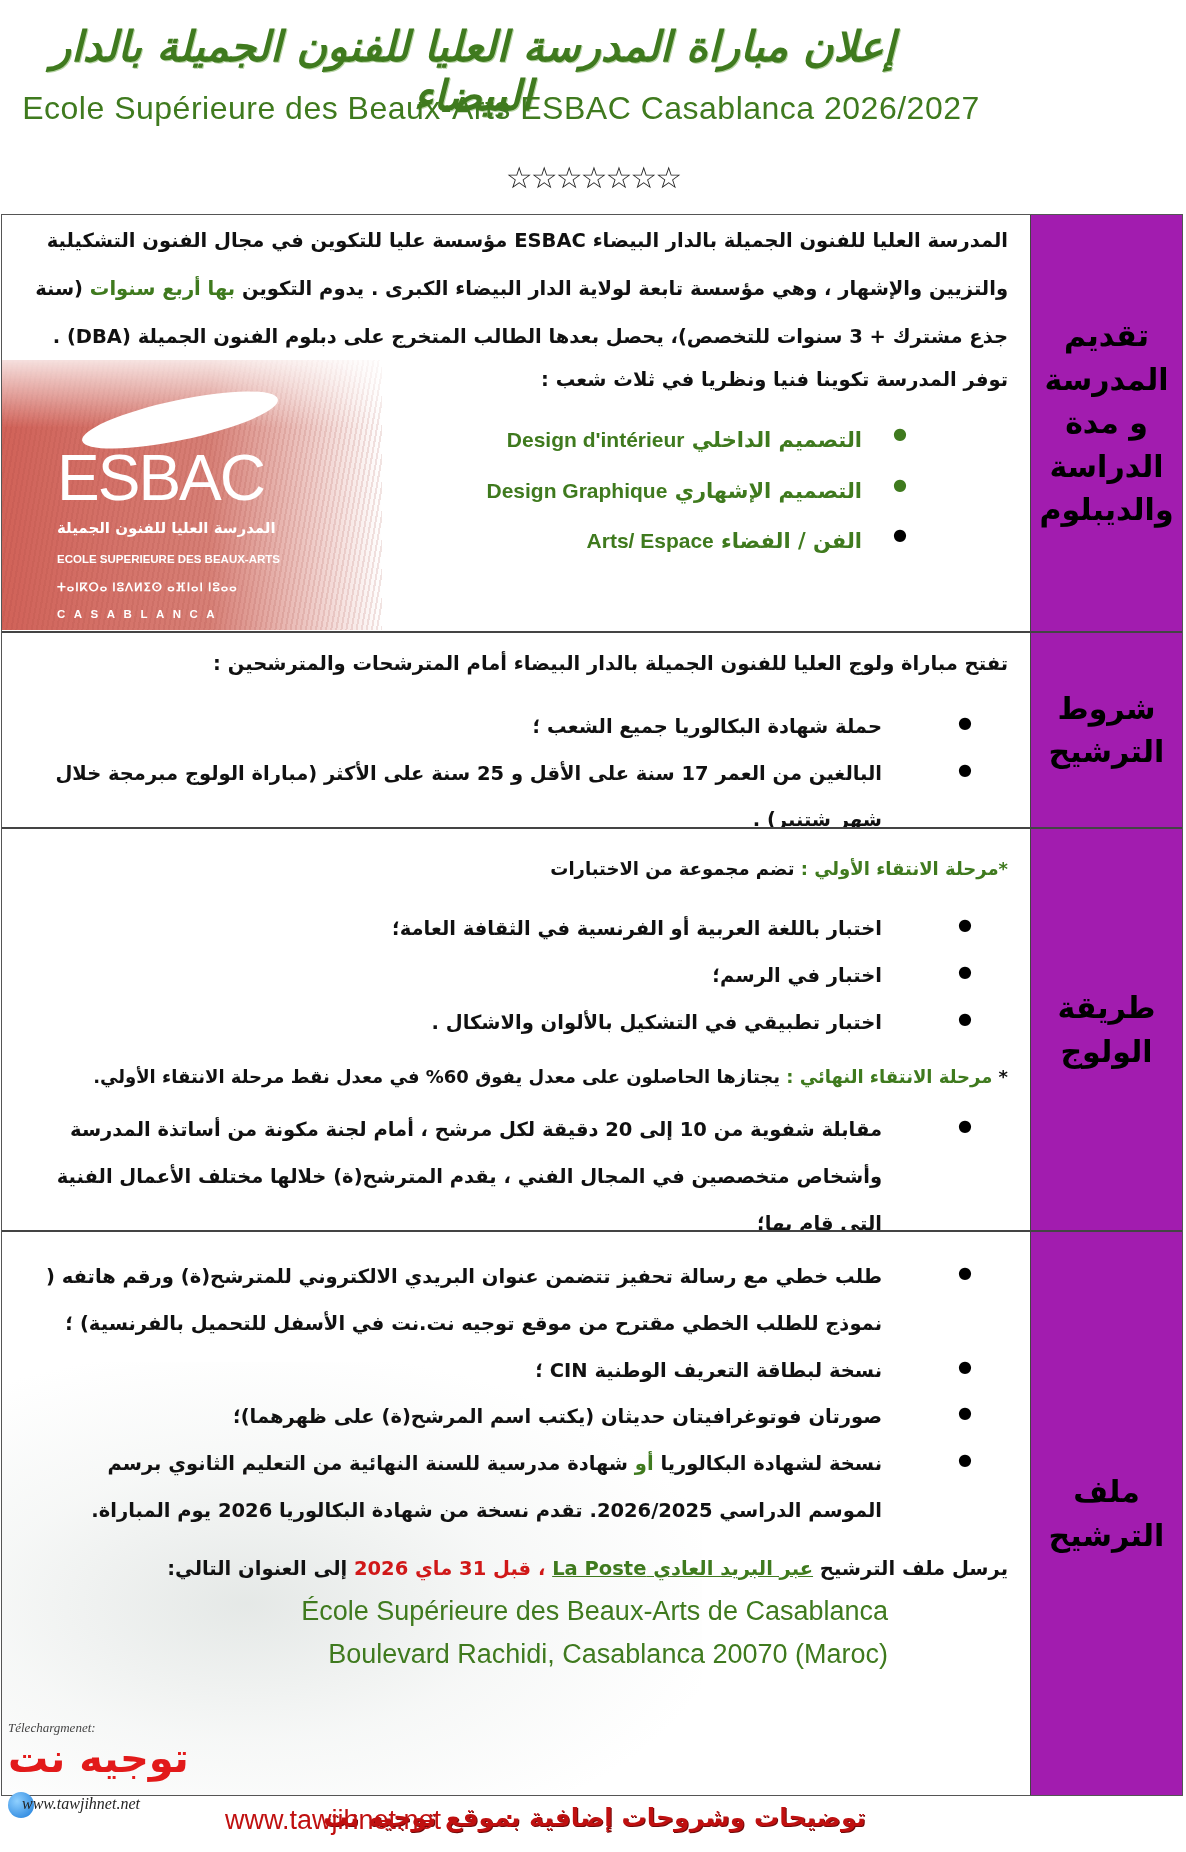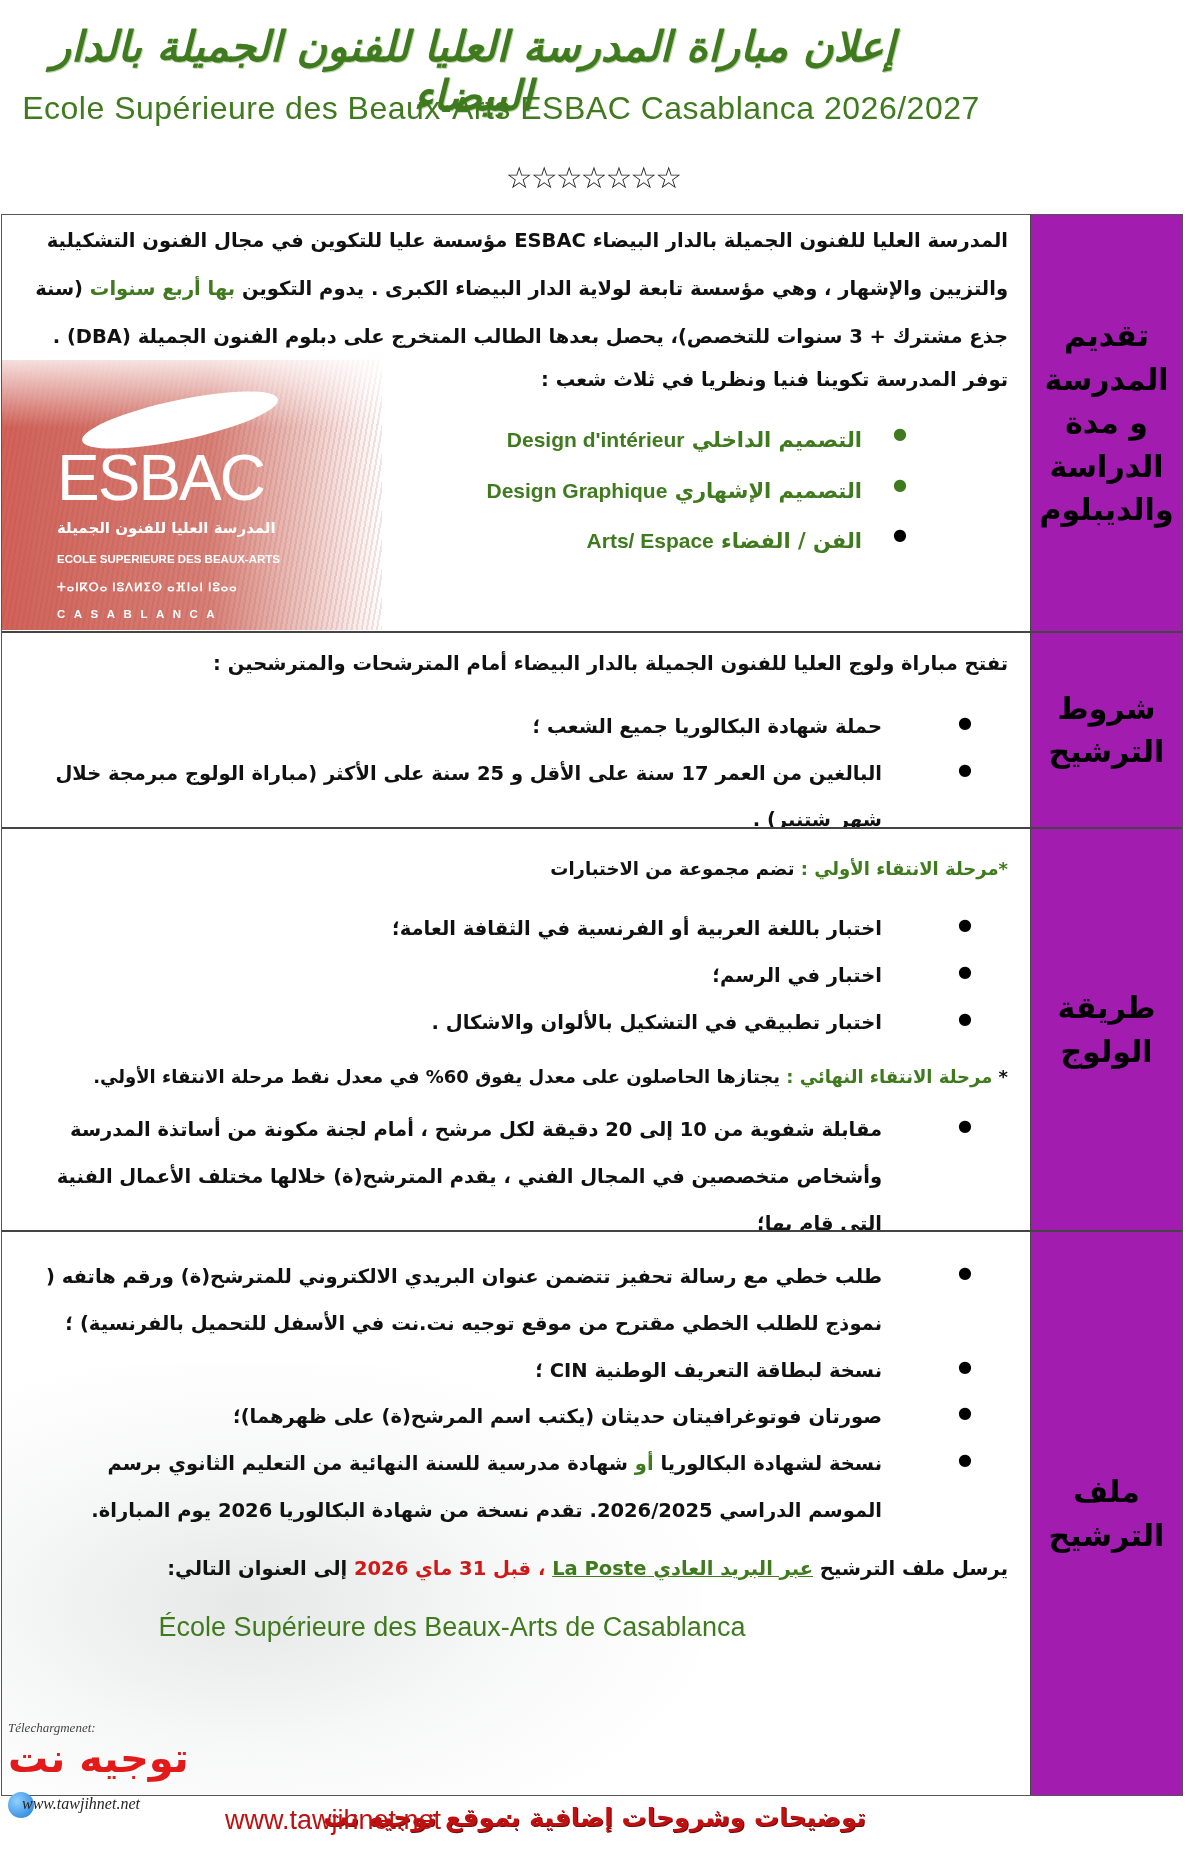--- a/index.html
+++ b/index.html
@@ -153,22 +153,23 @@
       <div class="inner" style="padding-top:6px;">
         <ul class="bul">
           <li style="padding-right:110px;">طلب خطي مع رسالة تحفيز تتضمن عنوان البريدي الالكتروني للمترشح(ة) ورقم هاتفه ( نموذج للطلب الخطي مقترح من موقع توجيه نت.نت في الأسفل للتحميل بالفرنسية) ؛</li>
           <li style="padding-right:110px;">نسخة لبطاقة التعريف الوطنية CIN ؛</li>
           <li style="padding-right:110px;">صورتان فوتوغرافيتان حديثان (يكتب اسم المرشح(ة) على ظهرهما)؛</li>
           <li style="padding-right:110px;"><span>نسخة  لشهادة البكالوريا </span><span class="green">أو</span><span> شهادة مدرسية للسنة النهائية من التعليم الثانوي برسم الموسم الدراسي 2026/2025. تقدم نسخة من شهادة البكالوريا 2026 يوم المباراة.</span></li>
         </ul>
         <div style="line-height:1.8;">
           <span>يرسل ملف الترشيح </span><span class="green u">عبر البريد العادي  La Poste</span><span class="red"> ، </span><span class="red">قبل 31 ماي 2026</span><span> إلى العنوان التالي:</span>
         </div>
-        <div class="address" style="margin-top:20px;">
+        <div class="address" style="margin-top:4px;text-align:right;">
           <div>École Supérieure des Beaux-Arts de Casablanca</div>
+          <div>Boulevard Rachidi, Casablanca 20070 (Maroc)</div>
         </div>
       </div>
     </div>
   </div>
 </div>
 
 <div class="dl-logo">
   <div class="dl-label">Télechargmenet:</div>
   <div class="dl-brand"><span>توجيه نت</span> <span class="globe"></span></div>
 </div>

